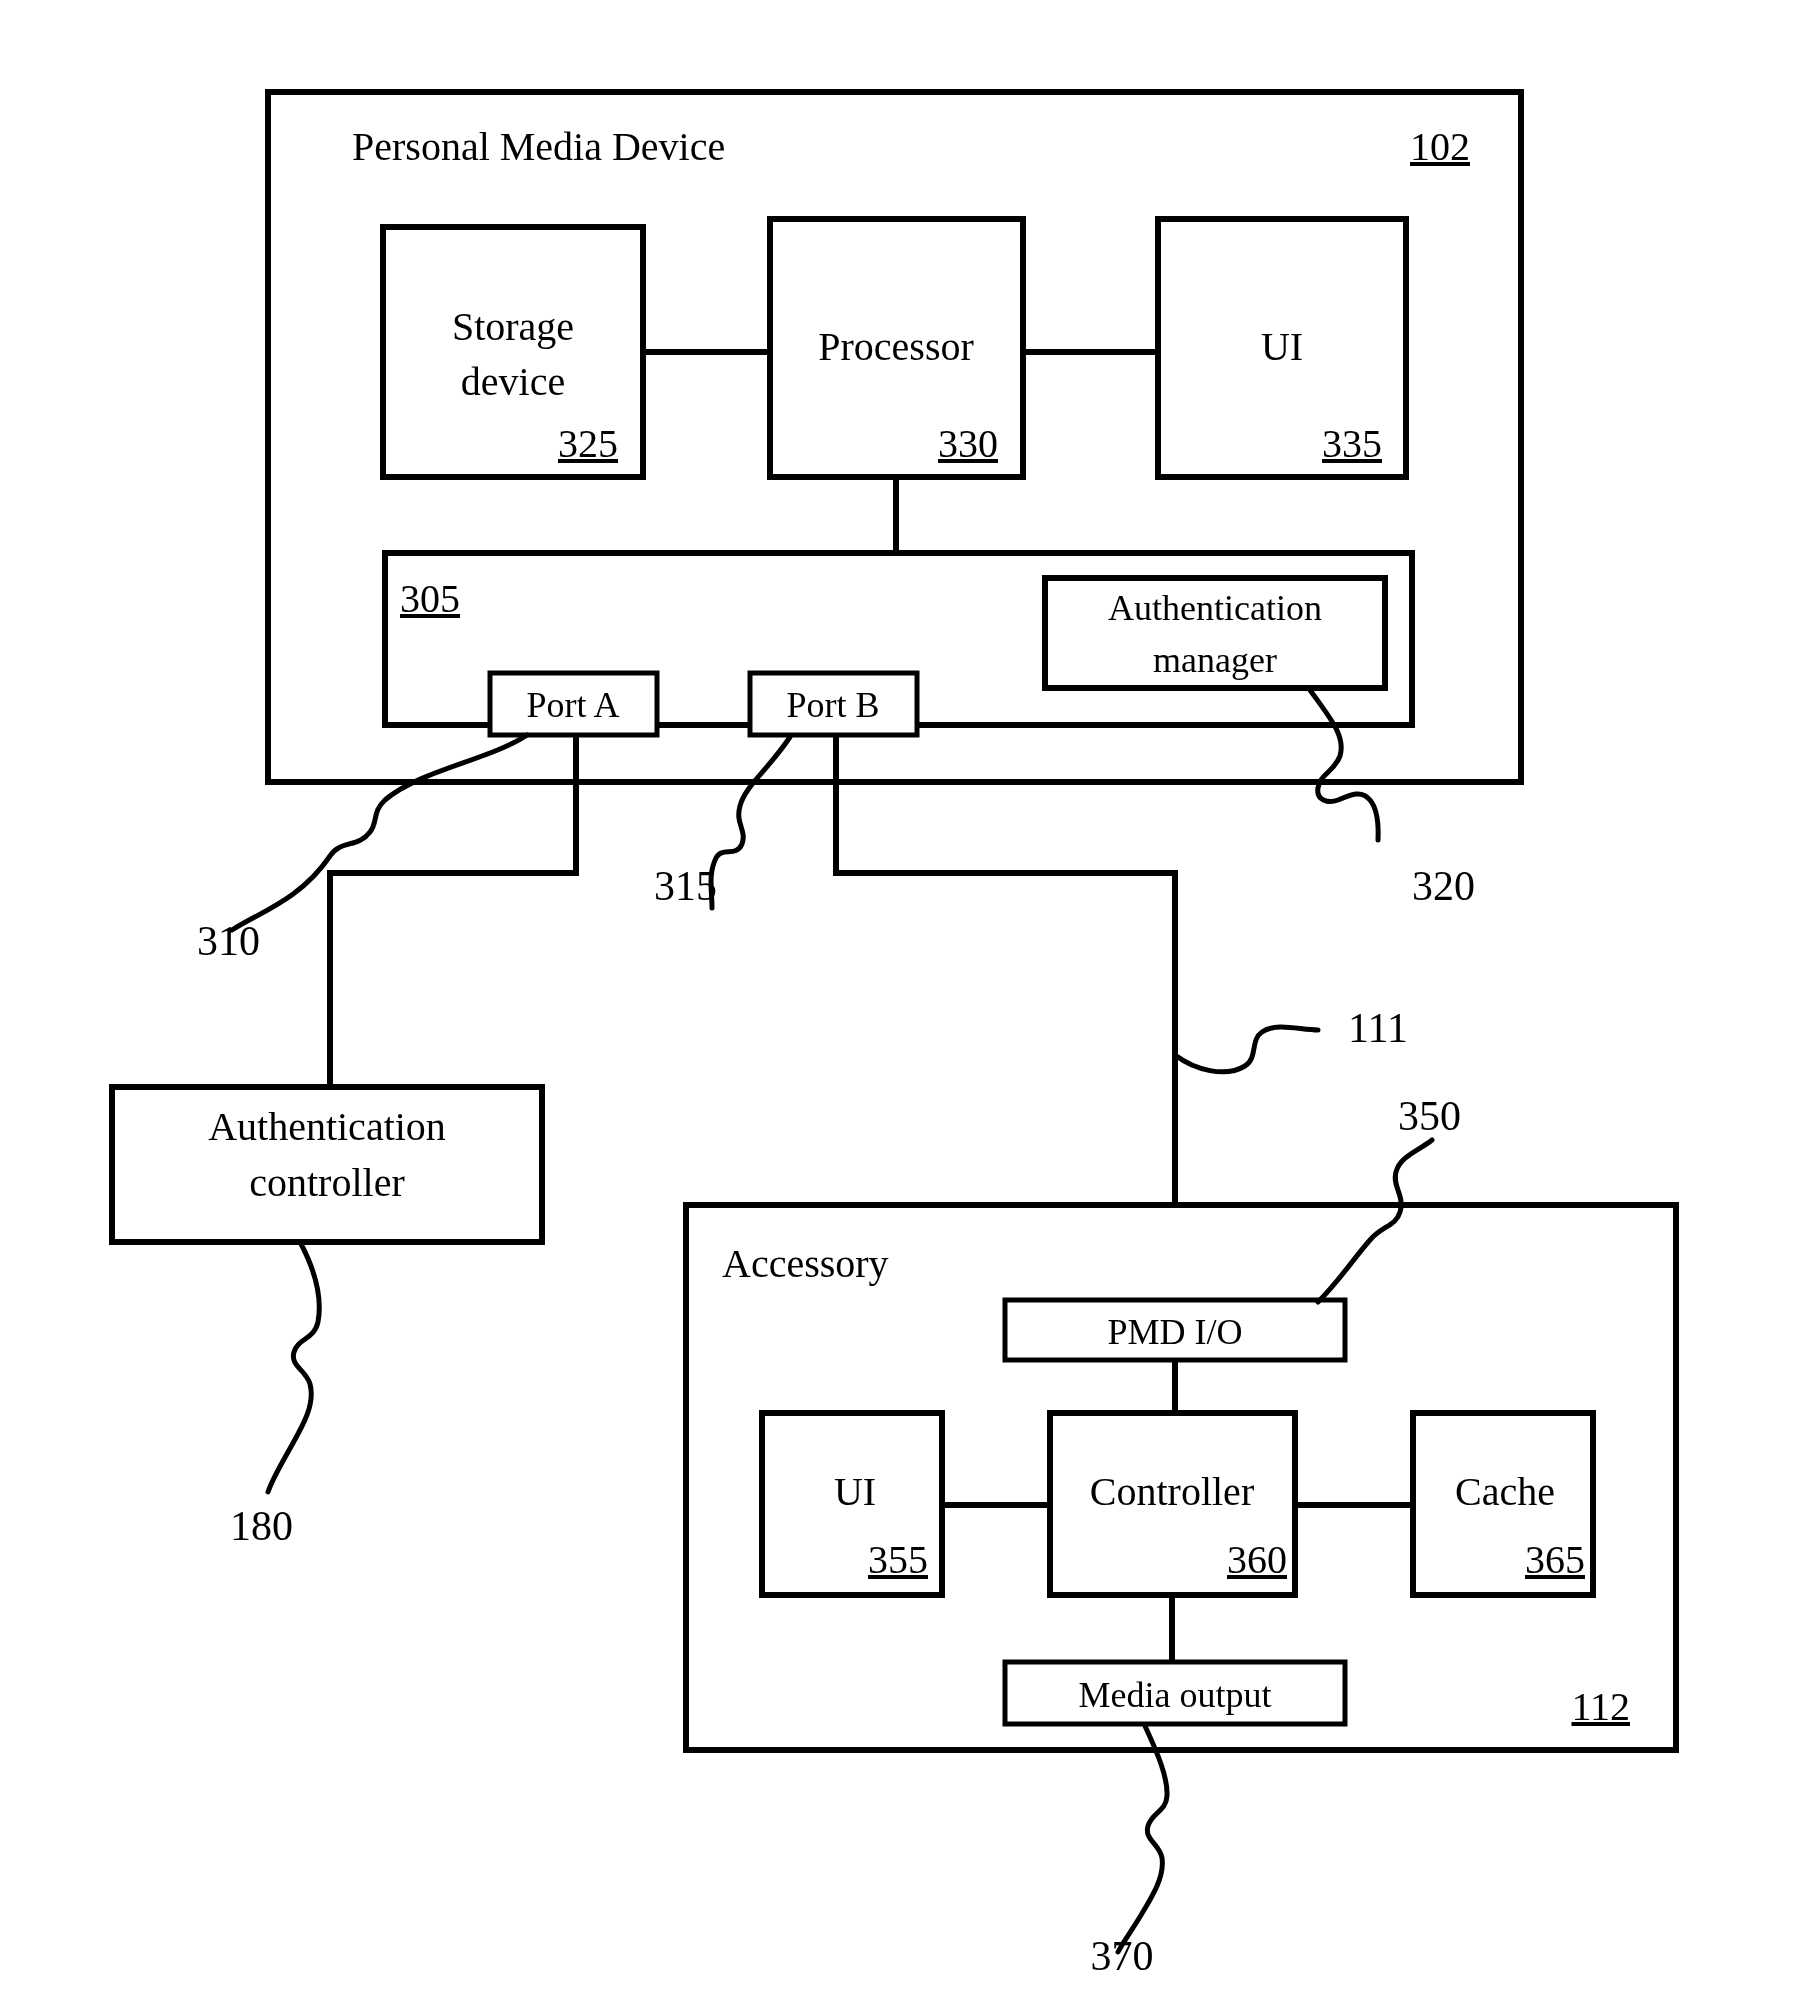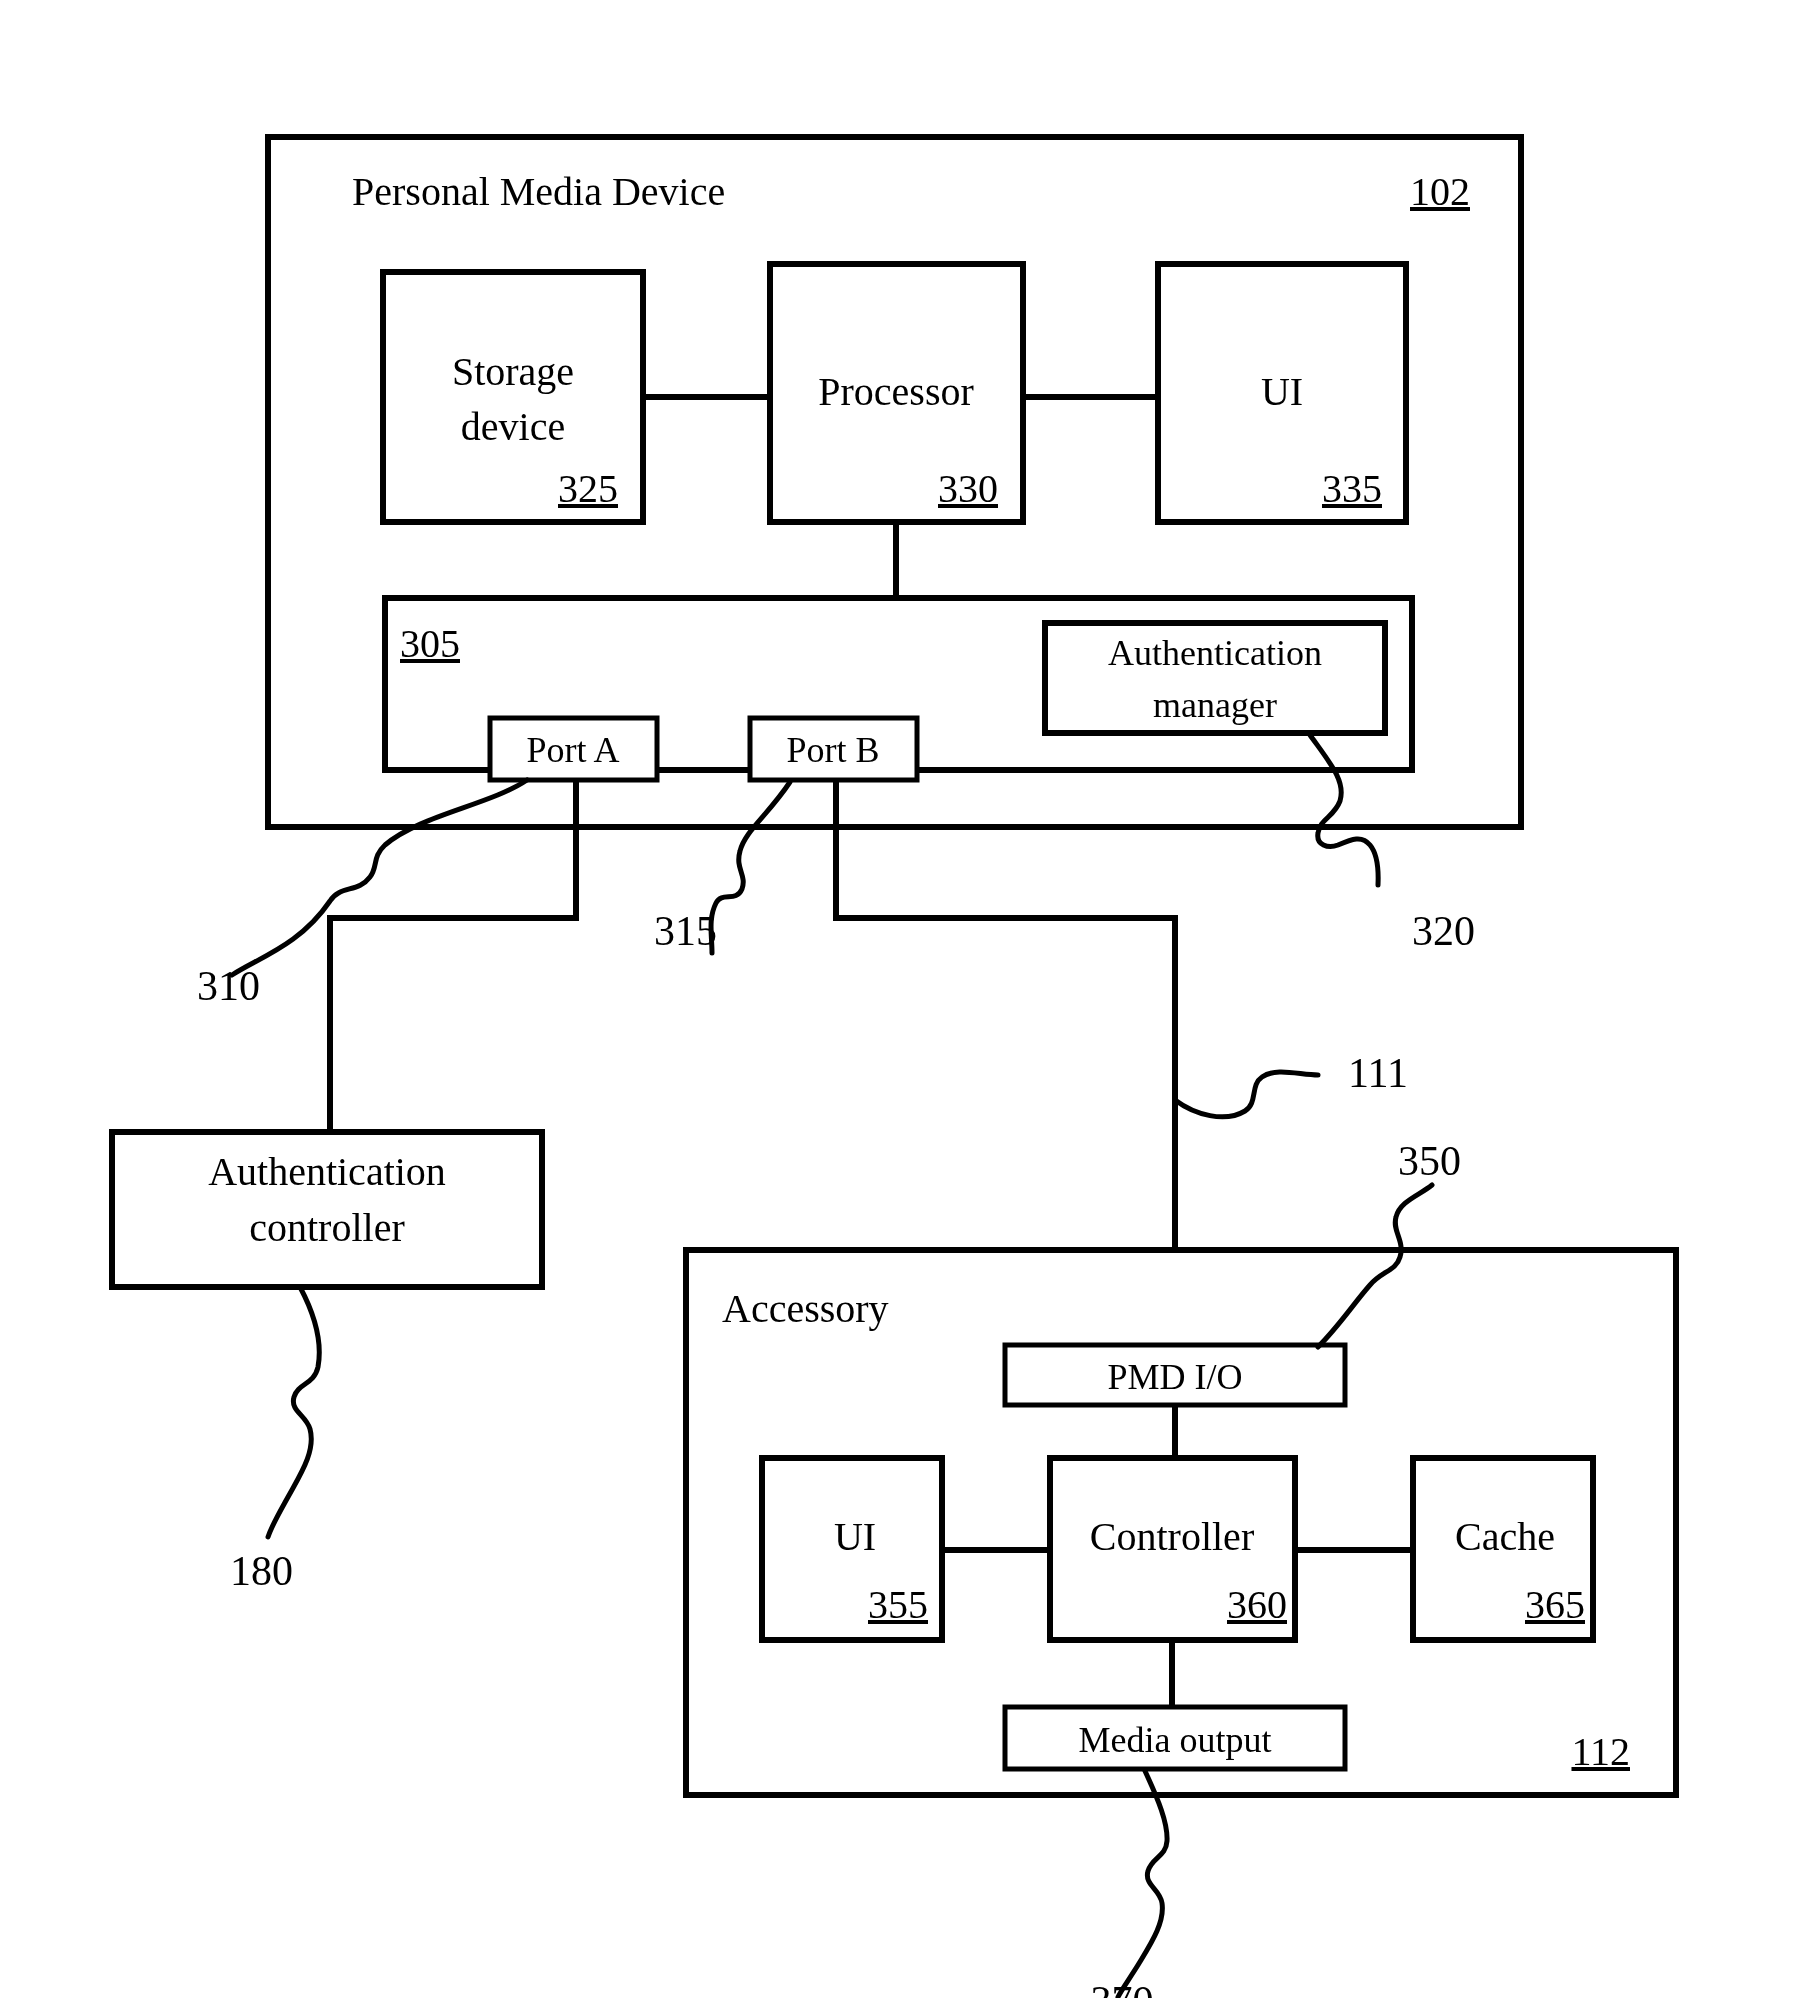--- a/index.html
+++ b/index.html
@@ -10,21 +10,20 @@
   body {
     width: 1815px;
     height: 1998px;
     font-family: "Liberation Serif", "DejaVu Serif", serif;
     overflow: hidden;
   }
   #diagram-root {
     position: relative;
     width: 1815px;
     height: 1538px;
-    margin-top: 45px;
   }
   svg.diagram {
     display: block;
     width: 1815px;
     height: 1998px;
   }
   .box {
     fill: #ffffff;
     stroke: #000000;
     stroke-width: 6;

